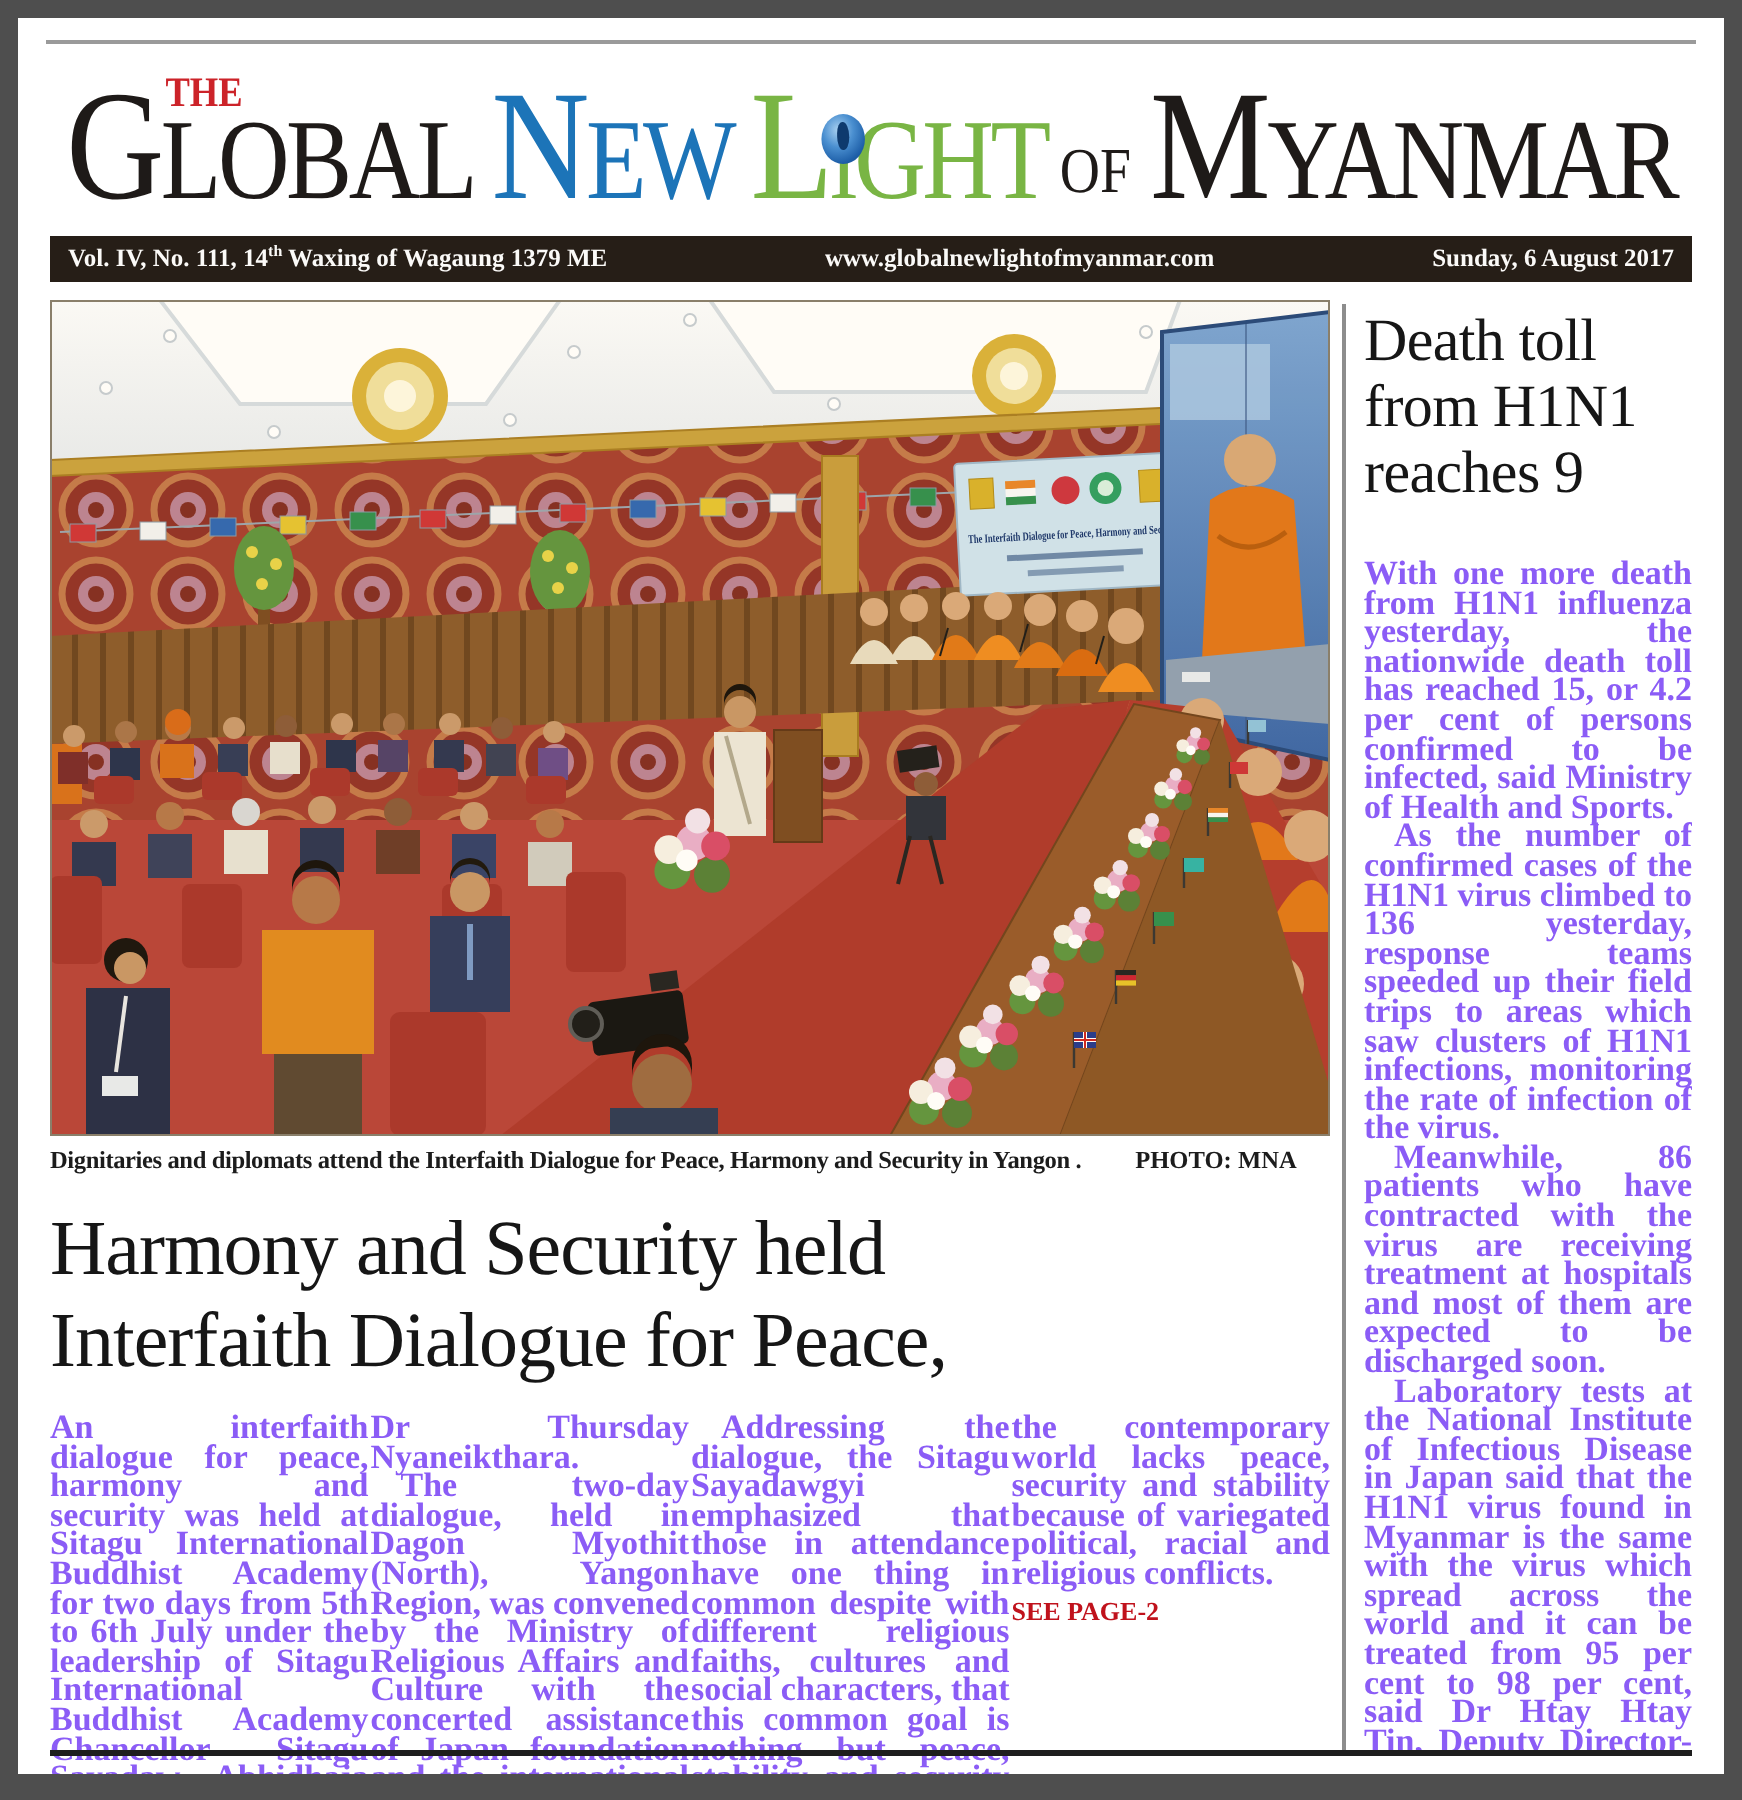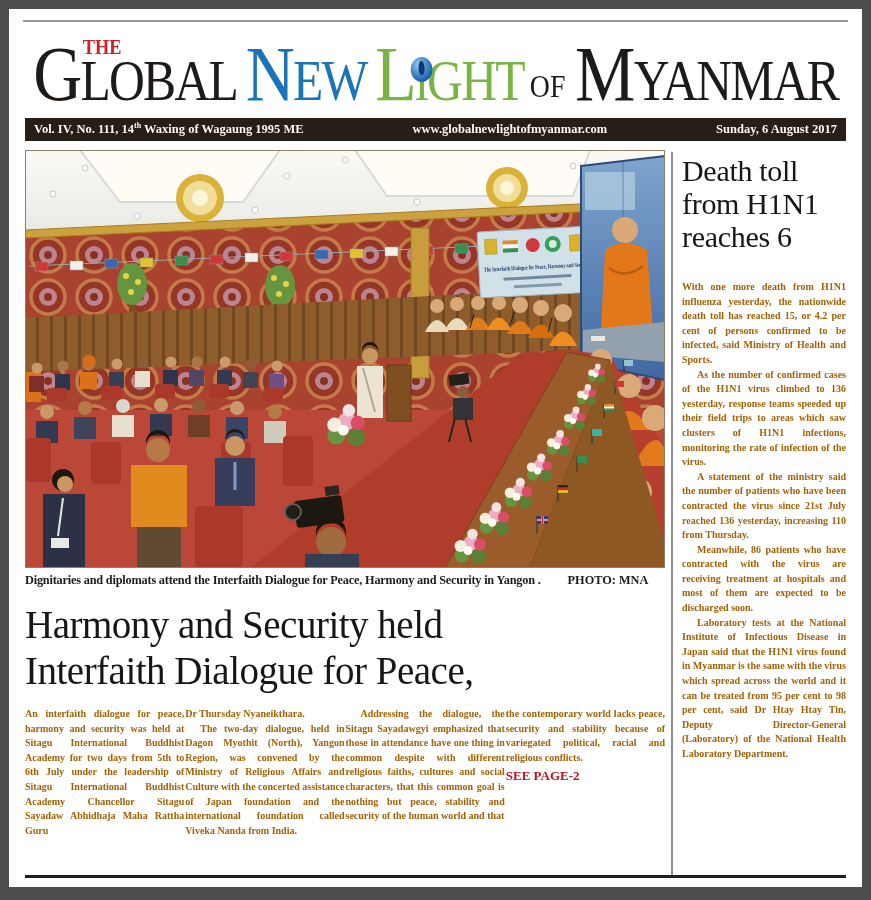--- a/index.html
+++ b/index.html
@@ -33,21 +33,21 @@
   .datebar sup{font-size:8px;text-align:center;}
 
   
   .main-area{position:absolute;left:16px;top:141px;width:640px;}
   .photo-wrap{width:640px;height:418px;}
   .caption{margin-top:5px;font-size:12.3px;font-weight:bold;color:#1c1c1c;letter-spacing:-0.2px;}
   .caption .credit{margin-left:8px;letter-spacing:0;padding-left:19px;}
   .lead-headline{margin-top:14px;font-size:39px;line-height:46px;color:#161616;letter-spacing:-0.5px;}
   .cols{display:flex;gap:1px;margin-top:13px;font-family:Liberation Serif, serif;}
   .col{flex:1;min-width:0;}
-  p.body{margin:0;font-size:10px;line-height:14.6px;font-weight:bold;color:#a16207;text-align:justify;}
+  p.body{margin:0;font-size:17px;line-height:14.6px;font-weight:bold;color:#8b5cf6;text-align:justify;}
   p.indent{text-indent:15px;}
   .see-page{margin-top:3px;font-size:13px;font-weight:bold;color:#c0121c;}
 
   
   .divider{position:absolute;left:662px;top:143px;width:2px;height:725px;background:#8d8d8d;}
   .side-col{position:absolute;left:673px;right:16px;top:141px;height:726px;overflow:hidden;}
   .side-headline{font-size:30px;line-height:33px;color:#161616;margin:4px 0 27px 0;letter-spacing:-0.3px;}
 
   .bottom-rule{position:absolute;left:16px;right:16px;top:866px;height:3px;background:#1e1e1e;}
 </style>
@@ -64,21 +64,21 @@
           <span class="the">THE</span><span class="init">G</span><span class="caps">LOBAL</span>
         </span>
         <span class="word blue"><span class="init">N</span><span class="caps">EW</span></span>
         <span class="word green"><span class="init">L</span><span class="i-wrap"><span class="globe"></span><span class="lower-i">i</span></span><span class="caps">GHT</span></span>
         <span class="of">OF</span>
         <span class="word"><span class="init">M</span><span class="caps">YANMAR</span></span>
       </div>
     </div>
 
     <div class="datebar">
-      <span><span>Vol. IV, No. 111, 14</span><sup>th</sup><span> Waxing of Wagaung 1995 ME</span></span>
+      <span><span>Vol. IV, No. 111, 14</span><sup>th</sup><span> Waxing of Wagaung 1379 ME</span></span>
       <span>www.globalnewlightofmyanmar.com</span>
       <span>Sunday, 6 August 2017</span>
     </div>
 
     <div class="main-area">
       <div class="photo-wrap">
         <svg width="640" height="418" viewBox="0 0 640 418" xmlns="http://www.w3.org/2000/svg">
           <defs>
             <linearGradient id="ceil" x1="0" y1="0" x2="0" y2="1">
               <stop offset="0" stop-color="#fbfcfd"></stop>
@@ -399,24 +399,23 @@
         <div class="col">
           <p class="body">the contemporary world lacks peace, security and stability because of variegated political, racial and religious conflicts.</p>
           <div class="see-page">SEE PAGE-2</div>
         </div>
       </div>
     </div>
 
     <div class="divider"></div>
 
     <div class="side-col">
-      <div class="side-headline">Death toll from H1N1 reaches 6</div>
+      <div class="side-headline">Death toll from H1N1 reaches 9</div>
       <p class="body">With one more death from H1N1 influenza yesterday, the nationwide death toll has reached 15, or 4.2 per cent of persons confirmed to be infected, said Ministry of Health and Sports.</p>
       <p class="body indent">As the number of confirmed cases of the H1N1 virus climbed to 136 yesterday, response teams speeded up their field trips to areas which saw clusters of H1N1 infections, monitoring the rate of infection of the virus.</p>
-      <p class="body indent">A statement of the ministry said the number of patients who have been contracted the virus since 21st July reached 136 yesterday, increasing 110 from Thursday.</p>
       <p class="body indent">Meanwhile, 86 patients who have contracted with the virus are receiving treatment at hospitals and most of them are expected to be discharged soon.</p>
       <p class="body indent">Laboratory tests at the National Institute of Infectious Disease in Japan said that the H1N1 virus found in Myanmar is the same with the virus which spread across the world and it can be treated from 95 per cent to 98 per cent, said Dr Htay Htay Tin, Deputy Director-General (Laboratory) of the National Health Laboratory Department.</p>
 
     </div>
 
     <div class="bottom-rule"></div>
   </div>
 </div>
 
 </body></html>

